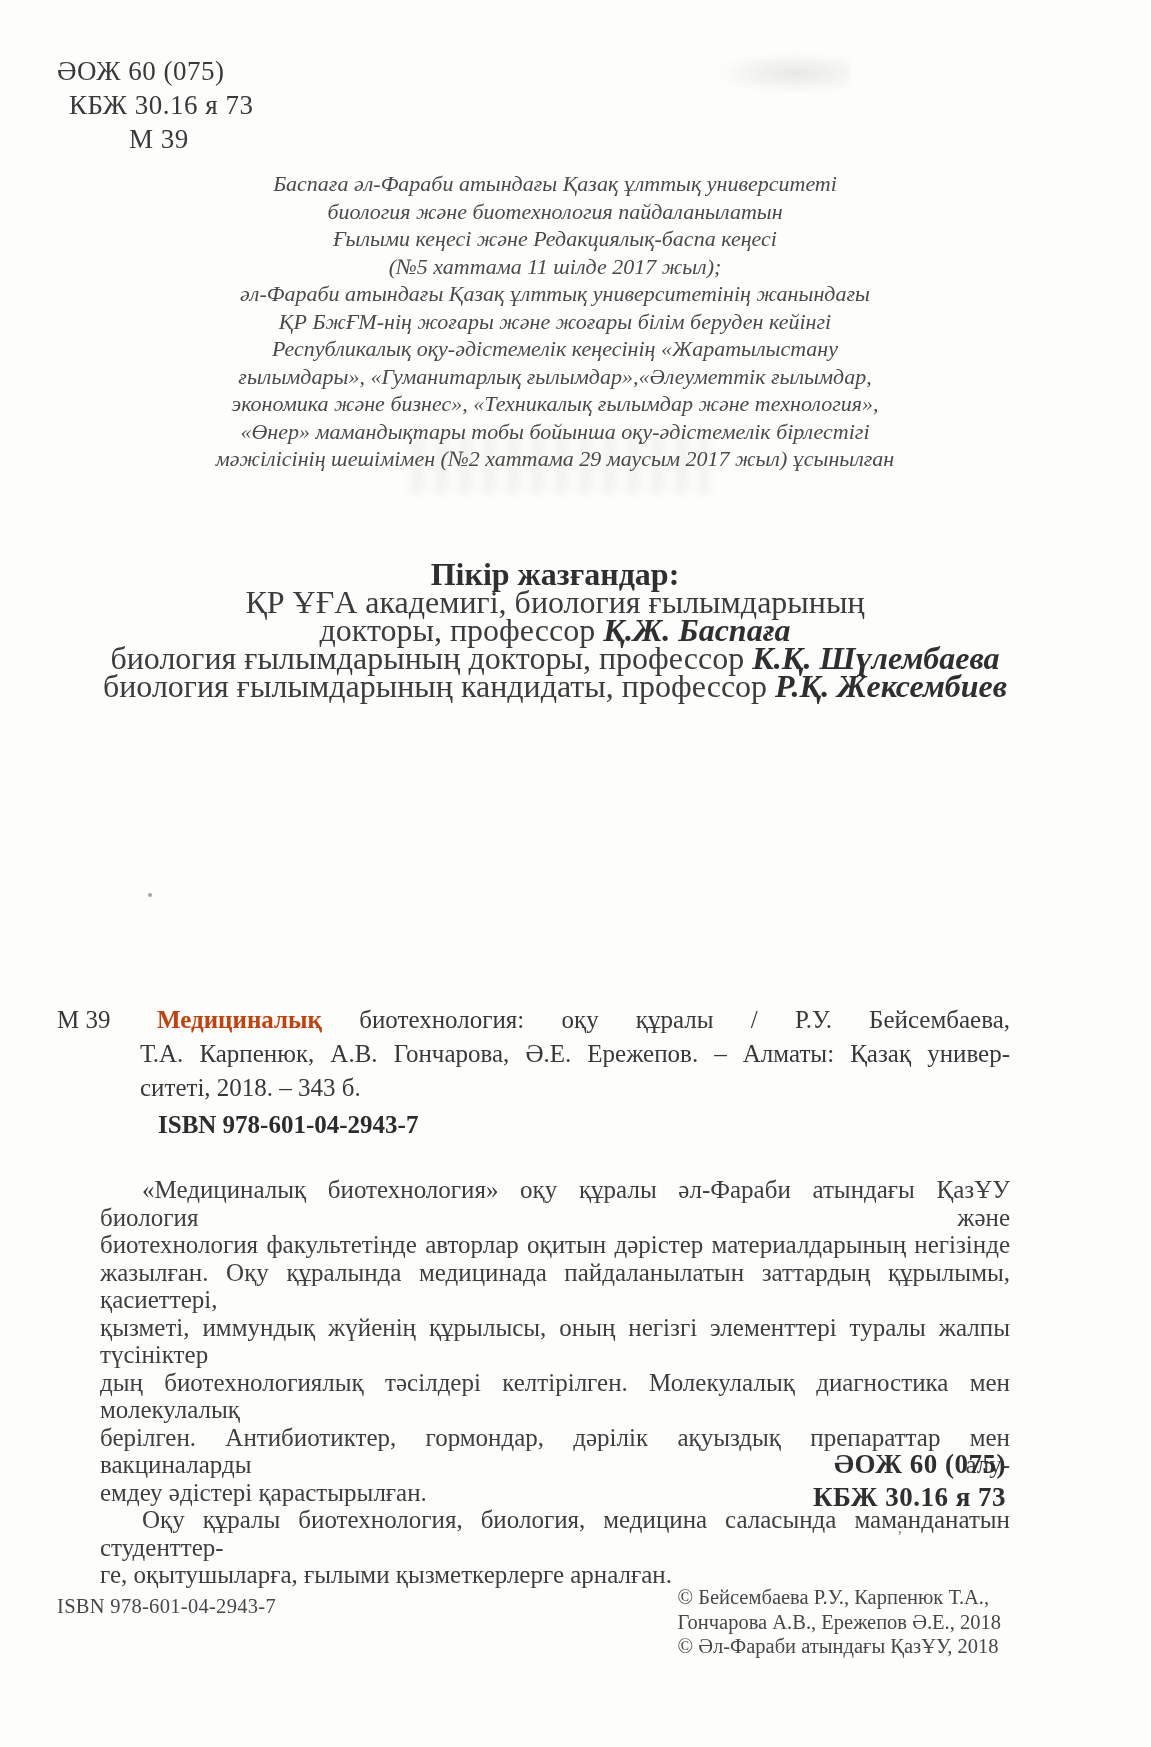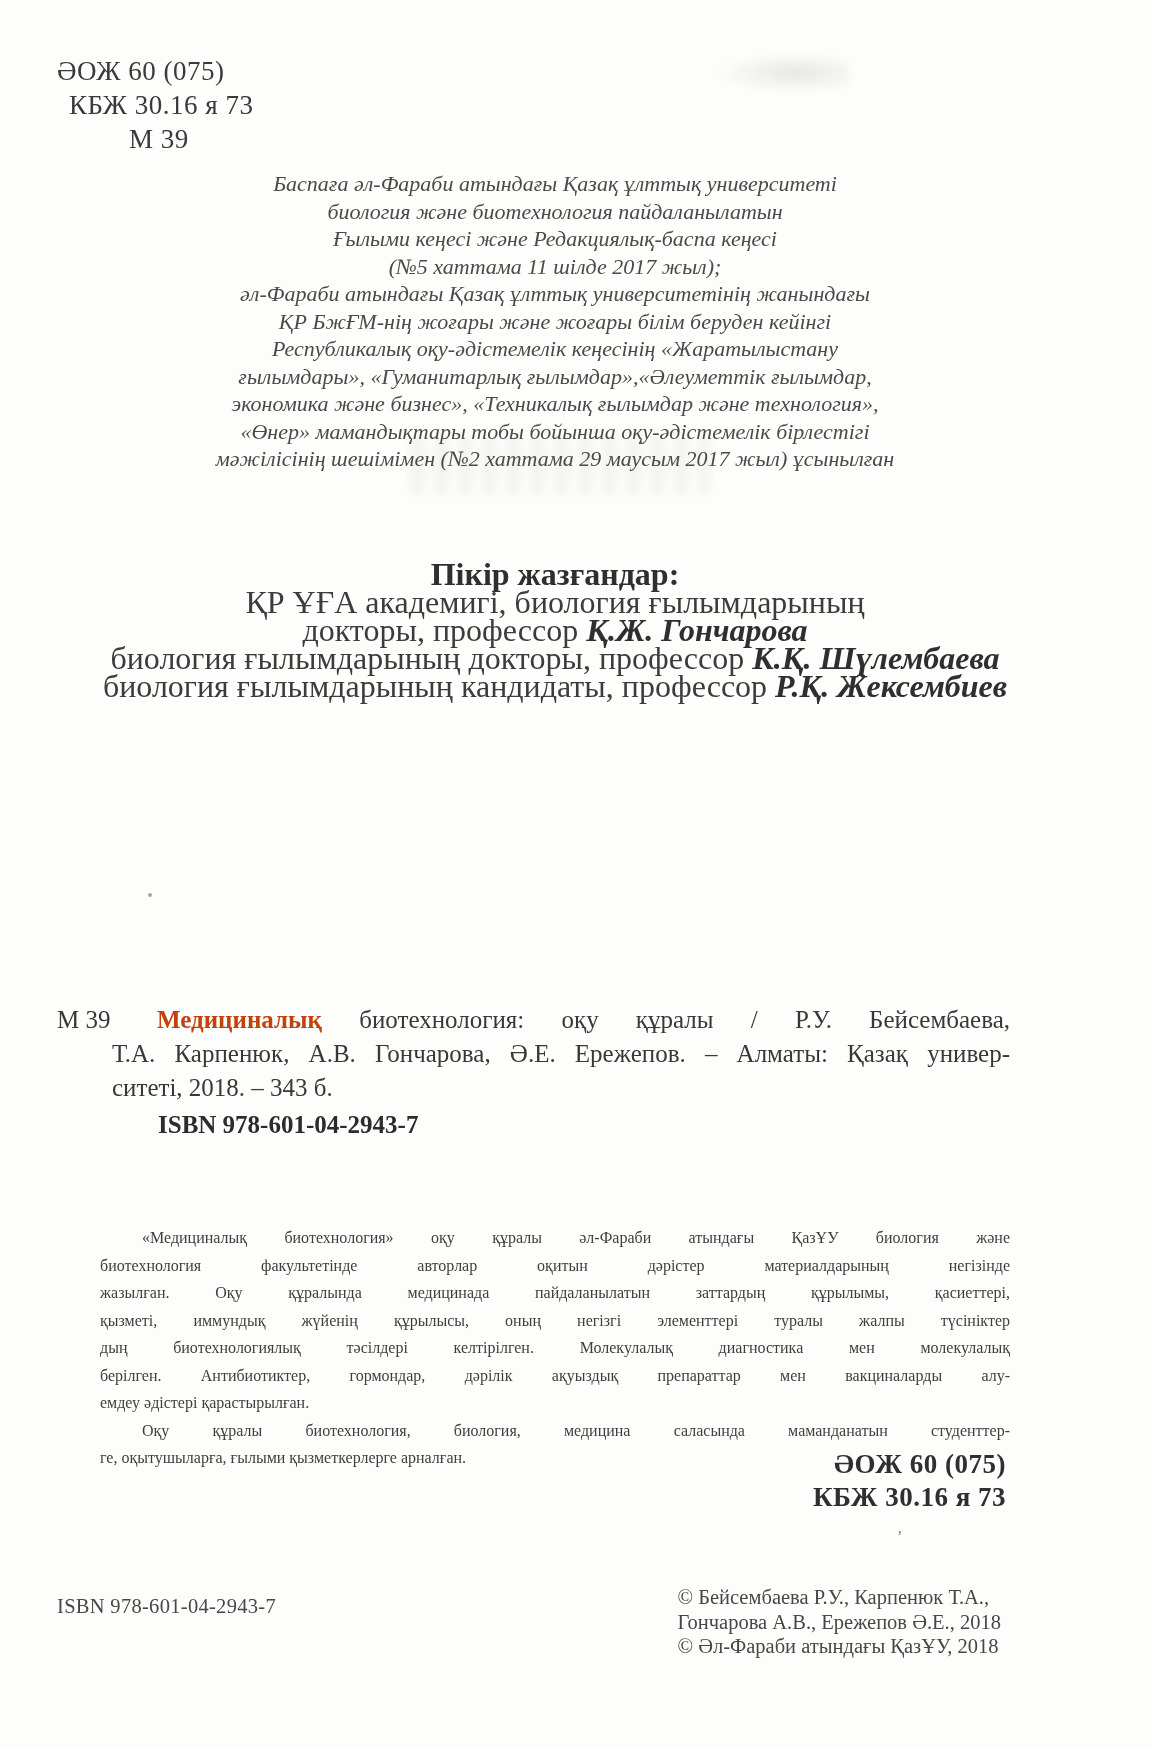--- a/index.html
+++ b/index.html
@@ -25,25 +25,25 @@
   .reviewers{top:560px;left:0;width:1110px;text-align:center;font-size:32px;line-height:28px;color:#3c3c3c;}
   .reviewers .head{font-weight:700;color:#2f2f2f;}
   .rev-name{font-weight:700;font-style:italic;color:#2f2f2f;}
 
   
   .bib{top:1003px;left:57px;width:953px;font-size:25px;line-height:34px;color:#383838;}
   .bib-line1{display:flex;}
   .bib-code{flex:0 0 100px;}
   .bib-title{flex:1;text-align:justify;text-align-last:justify;}
   .bib-title b{color:#c2410c;}
-  .bib-wrap{margin-left:55px;}
+  .bib-wrap{margin-left:83px;}
   .bib-isbn{margin-left:101px;margin-top:3px;font-weight:700;color:#2c2c2c;}
 
   
-  .annotation{top:1176px;left:100px;width:910px;font-size:16px;line-height:27.5px;color:#3e3e3e;margin-top:48px;}
+  .annotation{top:1176px;left:100px;width:910px;font-size:25px;line-height:27.5px;color:#3e3e3e;}
   .jlines .ln{text-align:justify;text-align-last:justify;white-space:normal;}
   .jlines .ln:last-child{text-align-last:left;}
   .para .ln:first-child{text-indent:42px;}
 
   
   .codes-bottom{top:1448px;right:145px;text-align:right;font-weight:700;font-size:27px;line-height:33px;color:#2f2f2f;letter-spacing:.5px;}
 
   
   .footer-isbn{top:1595px;left:57px;font-size:20.5px;color:#474747;letter-spacing:.3px;}
   .copyright{top:1585px;right:150px;font-size:20.5px;line-height:24.5px;color:#474747;text-align:left;}
@@ -82,21 +82,21 @@
     <div class="ln">Республикалық оқу-әдістемелік кеңесінің «Жаратылыстану</div>
     <div class="ln">ғылымдары», «Гуманитарлық ғылымдар»,«Әлеуметтік ғылымдар,</div>
     <div class="ln">экономика және бизнес», «Техникалық ғылымдар және технология»,</div>
     <div class="ln">«Өнер» мамандықтары тобы бойынша оқу-әдістемелік бірлестігі</div>
     <div class="ln">мәжілісінің шешімімен (№2 хаттама 29 маусым 2017 жыл) ұсынылған</div>
   </div>
 
 <div class="abs reviewers">
   <div class="head">Пікір жазғандар:</div>
   <div>ҚР ҰҒА академигі, биология ғылымдарының</div>
-  <div><span>докторы, профессор </span><span class="rev-name">Қ.Ж. Гончарова</span></div>
+  <div><span>докторы, профессор </span><span class="rev-name">Қ.Ж. Баспаға</span></div>
   <div><span>биология ғылымдарының докторы, профессор </span><span class="rev-name">К.Қ. Шүлембаева</span></div>
   <div><span>биология ғылымдарының кандидаты, профессор </span><span class="rev-name">Р.Қ. Жексембиев</span></div>
 </div>
 
 <div class="abs bib">
   <div class="bib-line1">
     <span class="bib-code">М 39</span>
     <span class="bib-title"><b>Медициналық</b><span> биотехнология: оқу құралы / Р.У. Бейсембаева,</span></span>
   </div>
   <div class="bib-wrap jlines">

